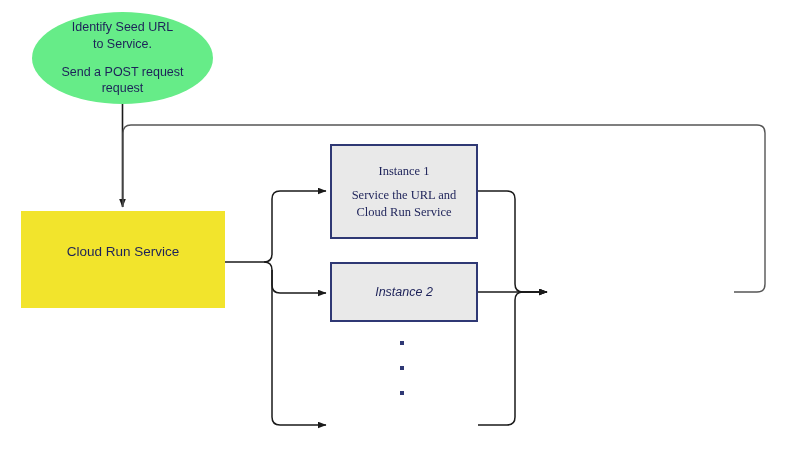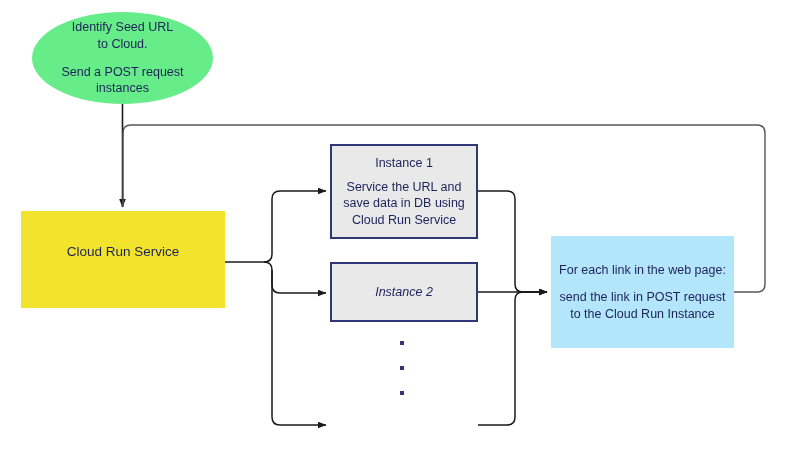--- a/index.html
+++ b/index.html
@@ -72,20 +72,21 @@
   .instance-box {
     left: 330px;
     width: 148px;
     background: #e9e9e9;
     border: 2px solid #2f3874;
     font-size: 12.5px;
   }
   #node-instance-1 {
     top: 144px;
     height: 95px;
+    font-family: Liberation Serif, serif;
   }
   #node-instance-1 .spacer { height: 0.6em; }
   #node-instance-2 {
     top: 262px;
     height: 60px;
     font-style: italic;
   }
   #node-instance-1000 {
     top: 400px;
     height: 50px;
@@ -146,50 +147,43 @@
 
     <path d="M 478 292 L 547 292" fill="none" stroke="#1a1a1a" stroke-width="1.5" marker-end="url(#arrowhead)"></path>
 
     <path d="M 478 425 L 507 425 Q 515 425 515 417 L 515 300 Q 515 292 523 292 L 547 292" fill="none" stroke="#1a1a1a" stroke-width="1.5" marker-end="url(#arrowhead)"></path>
 
     <path d="M 734 292 L 757 292 Q 765 292 765 284 L 765 133 Q 765 125 757 125 L 131 125 Q 123 125 123 133 L 123 207" fill="none" stroke="#555555" stroke-width="1.4"></path>
   </svg>
 
   <div class="node" id="node-seed-url">
     <span class="line">Identify Seed URL</span>
-    <span class="line">to Cloud.</span>
+    <span class="line">to Service.</span>
     <span class="spacer"></span>
     <span class="line">Send a POST request</span>
-    <span class="line">instances</span>
+    <span class="line">request</span>
   </div>
 
   <div class="node" id="node-cloud-run-service">
     <span class="line">Cloud Run Service</span>
     <span class="spacer"></span>
   </div>
 
   <div class="node instance-box" id="node-instance-1">
     <span class="line">Instance 1</span>
     <span class="spacer"></span>
     <span class="line">Service the URL and</span>
-    <span class="line">save data in DB using</span>
     <span class="line">Cloud Run Service</span>
   </div>
 
   <div class="node instance-box" id="node-instance-2">
     <span class="line">Instance 2</span>
   </div>
 
   <div id="vertical-ellipsis">
     <span class="dot"></span>
     <span class="dot"></span>
     <span class="dot"></span>
   </div>
 
 
-  <div class="node" id="node-foreach-link">
-    <span class="line">For each link in the web page:</span>
-    <span class="spacer"></span>
-    <span class="line">send the link in POST request</span>
-    <span class="line">to the Cloud Run Instance</span>
-  </div>
 
 </div>
 
 </body></html>

